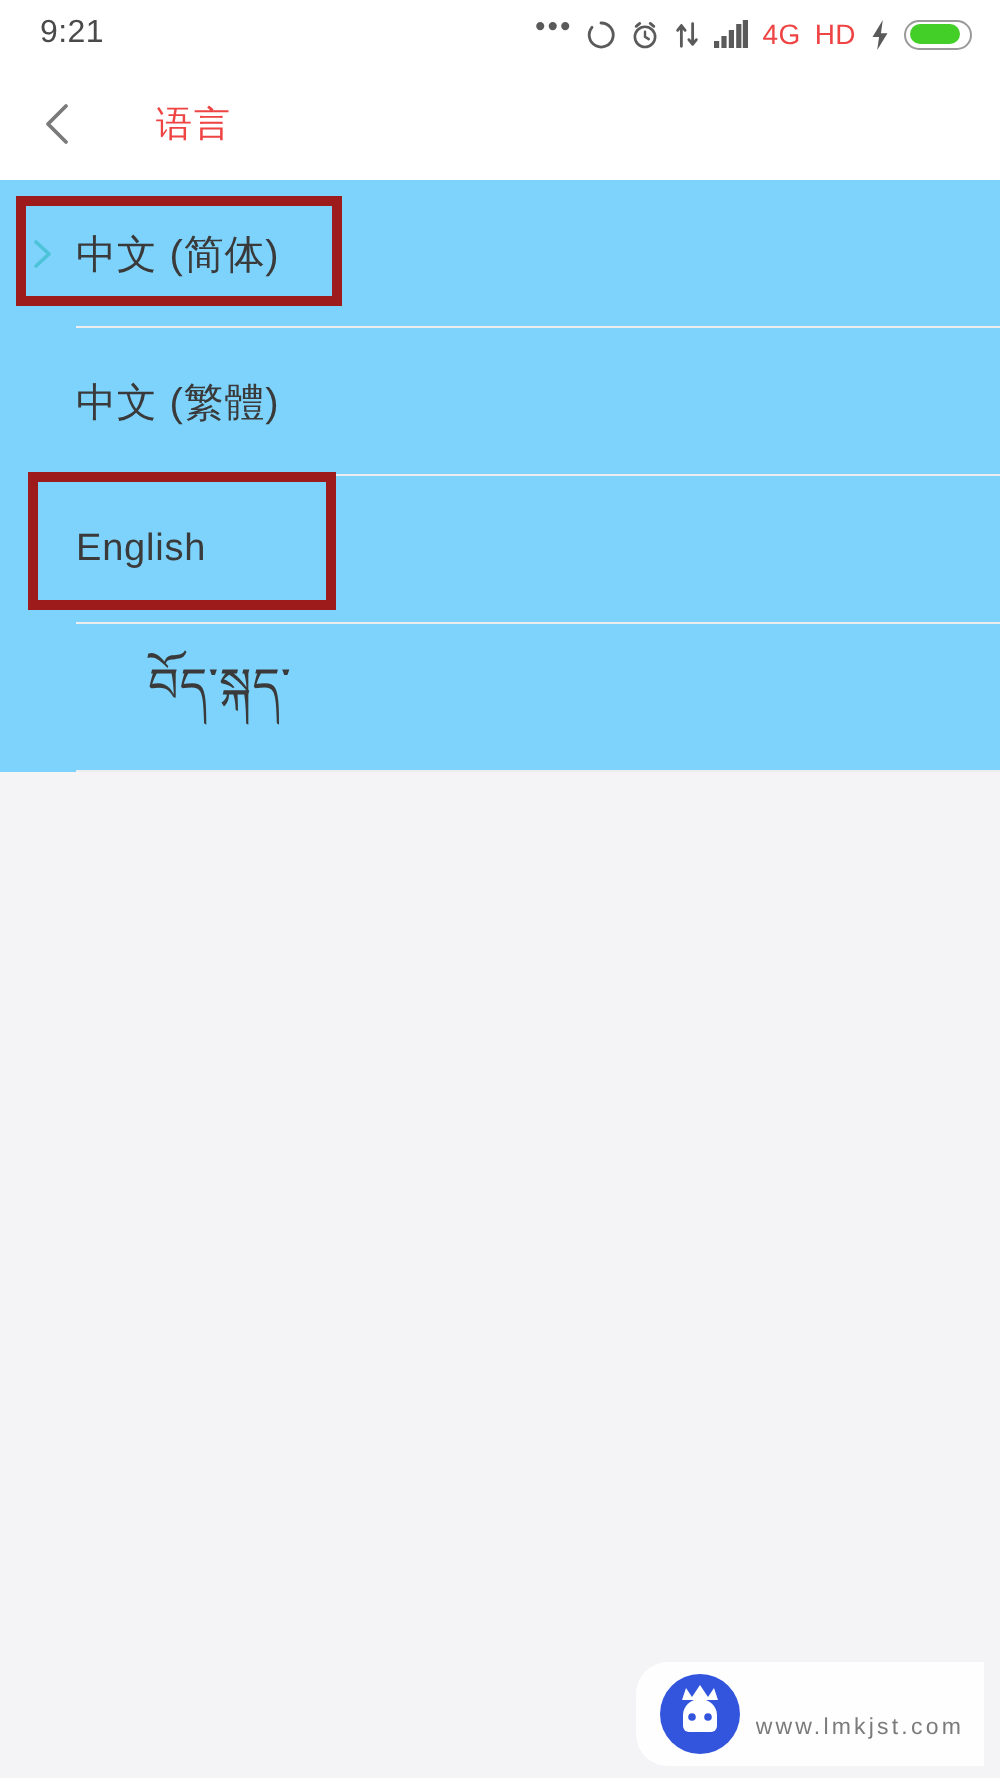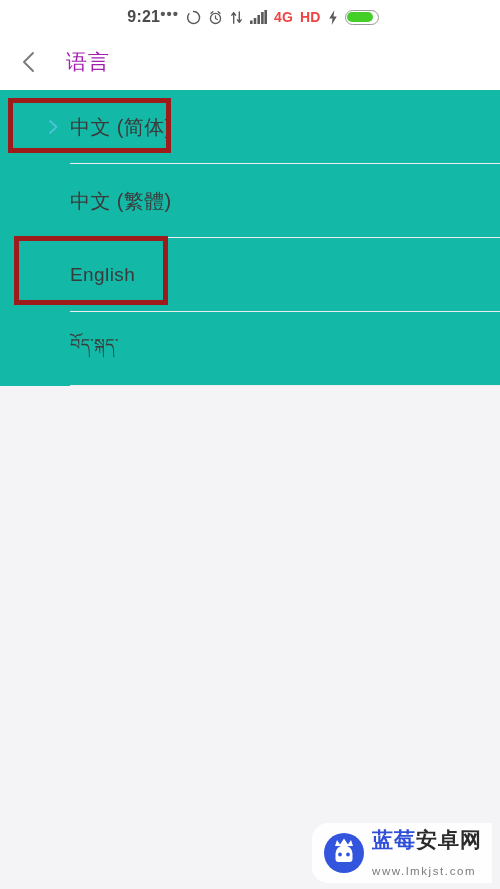--- a/index.html
+++ b/index.html
@@ -14,24 +14,23 @@
     overflow: hidden;
     position: relative;
   }
 
   
   .statusbar {
     height: 34px;
     background: #ffffff;
     display: flex;
     align-items: center;
-    justify-content: center;
+    justify-content: space-between;
     padding: 0 14px 0 20px;
     box-sizing: border-box;
-    font-weight: bold;
   }
   .status-clock {
     font-size: 16px;
     color: #4a4a4a;
     letter-spacing: 0.2px;
   }
   .status-icons {
     display: flex;
     align-items: center;
     gap: 7px;
@@ -81,31 +80,30 @@
   }
   .back-chevron {
     width: 26px;
     height: 26px;
     display: flex;
     align-items: center;
     justify-content: center;
   }
   .back-chevron svg { display: block; }
   .appbar-title {
-    font-size: 21px;
-    color: #a21caf;
-    margin-left: 24px;
+    font-size: 18px;
+    color: #ef4444;
+    margin-left: 36px;
     letter-spacing: 1px;
   }
 
   
   .list {
-    background: #14b8a6;
-    position: relative;
-    padding-left: 32px;
+    background: #7dd3fc;
+    position: relative;
   }
   .list-item {
     height: 74px;
     display: flex;
     align-items: center;
     position: relative;
     box-sizing: border-box;
     padding-left: 38px;
   }
   .list-item .sel-chevron {
@@ -117,21 +115,21 @@
     height: 16px;
     display: flex;
     align-items: center;
   }
   .list-item .label {
     font-size: 20px;
     color: #3a3a3a;
     letter-spacing: 0.4px;
   }
   .list-item .label.latin { font-size: 19px; }
-  .list-item .label.tibetan { font-size: 16px; }
+  .list-item .label.tibetan { font-size: 24px; margin-left: 36px; }
   .list-item .label.uyghur {
     font-size: 18px;
     direction: rtl;
   }
   .divider {
     position: absolute;
     left: 38px;
     right: 0;
     bottom: 0;
     height: 1px;
@@ -283,16 +281,15 @@
 <div class="watermark">
   <div class="wm-logo">
     <svg width="40" height="40" viewBox="0 0 40 40">
       <path d="M11 13 L13 7 L16 11.5 L20 5.5 L24 11.5 L27 7 L29 13 Z" fill="#ffffff"></path>
       <path d="M11.5 20.5 a8.5 8 0 0 1 17 0 v5.5 a3 3 0 0 1 -3 3 h-11 a3 3 0 0 1 -3 -3 Z" fill="#ffffff"></path>
       <circle cx="16" cy="21.5" r="1.9" fill="#3355dd"></circle>
       <circle cx="24" cy="21.5" r="1.9" fill="#3355dd"></circle>
     </svg>
   </div>
   <div class="wm-text">
-    <div class="wm-cn"><span class="b">蓝莓</span><span class="d">安卓网</span></div>
     <div class="wm-url">www.lmkjst.com</div>
   </div>
 </div>
 
 </body></html>

